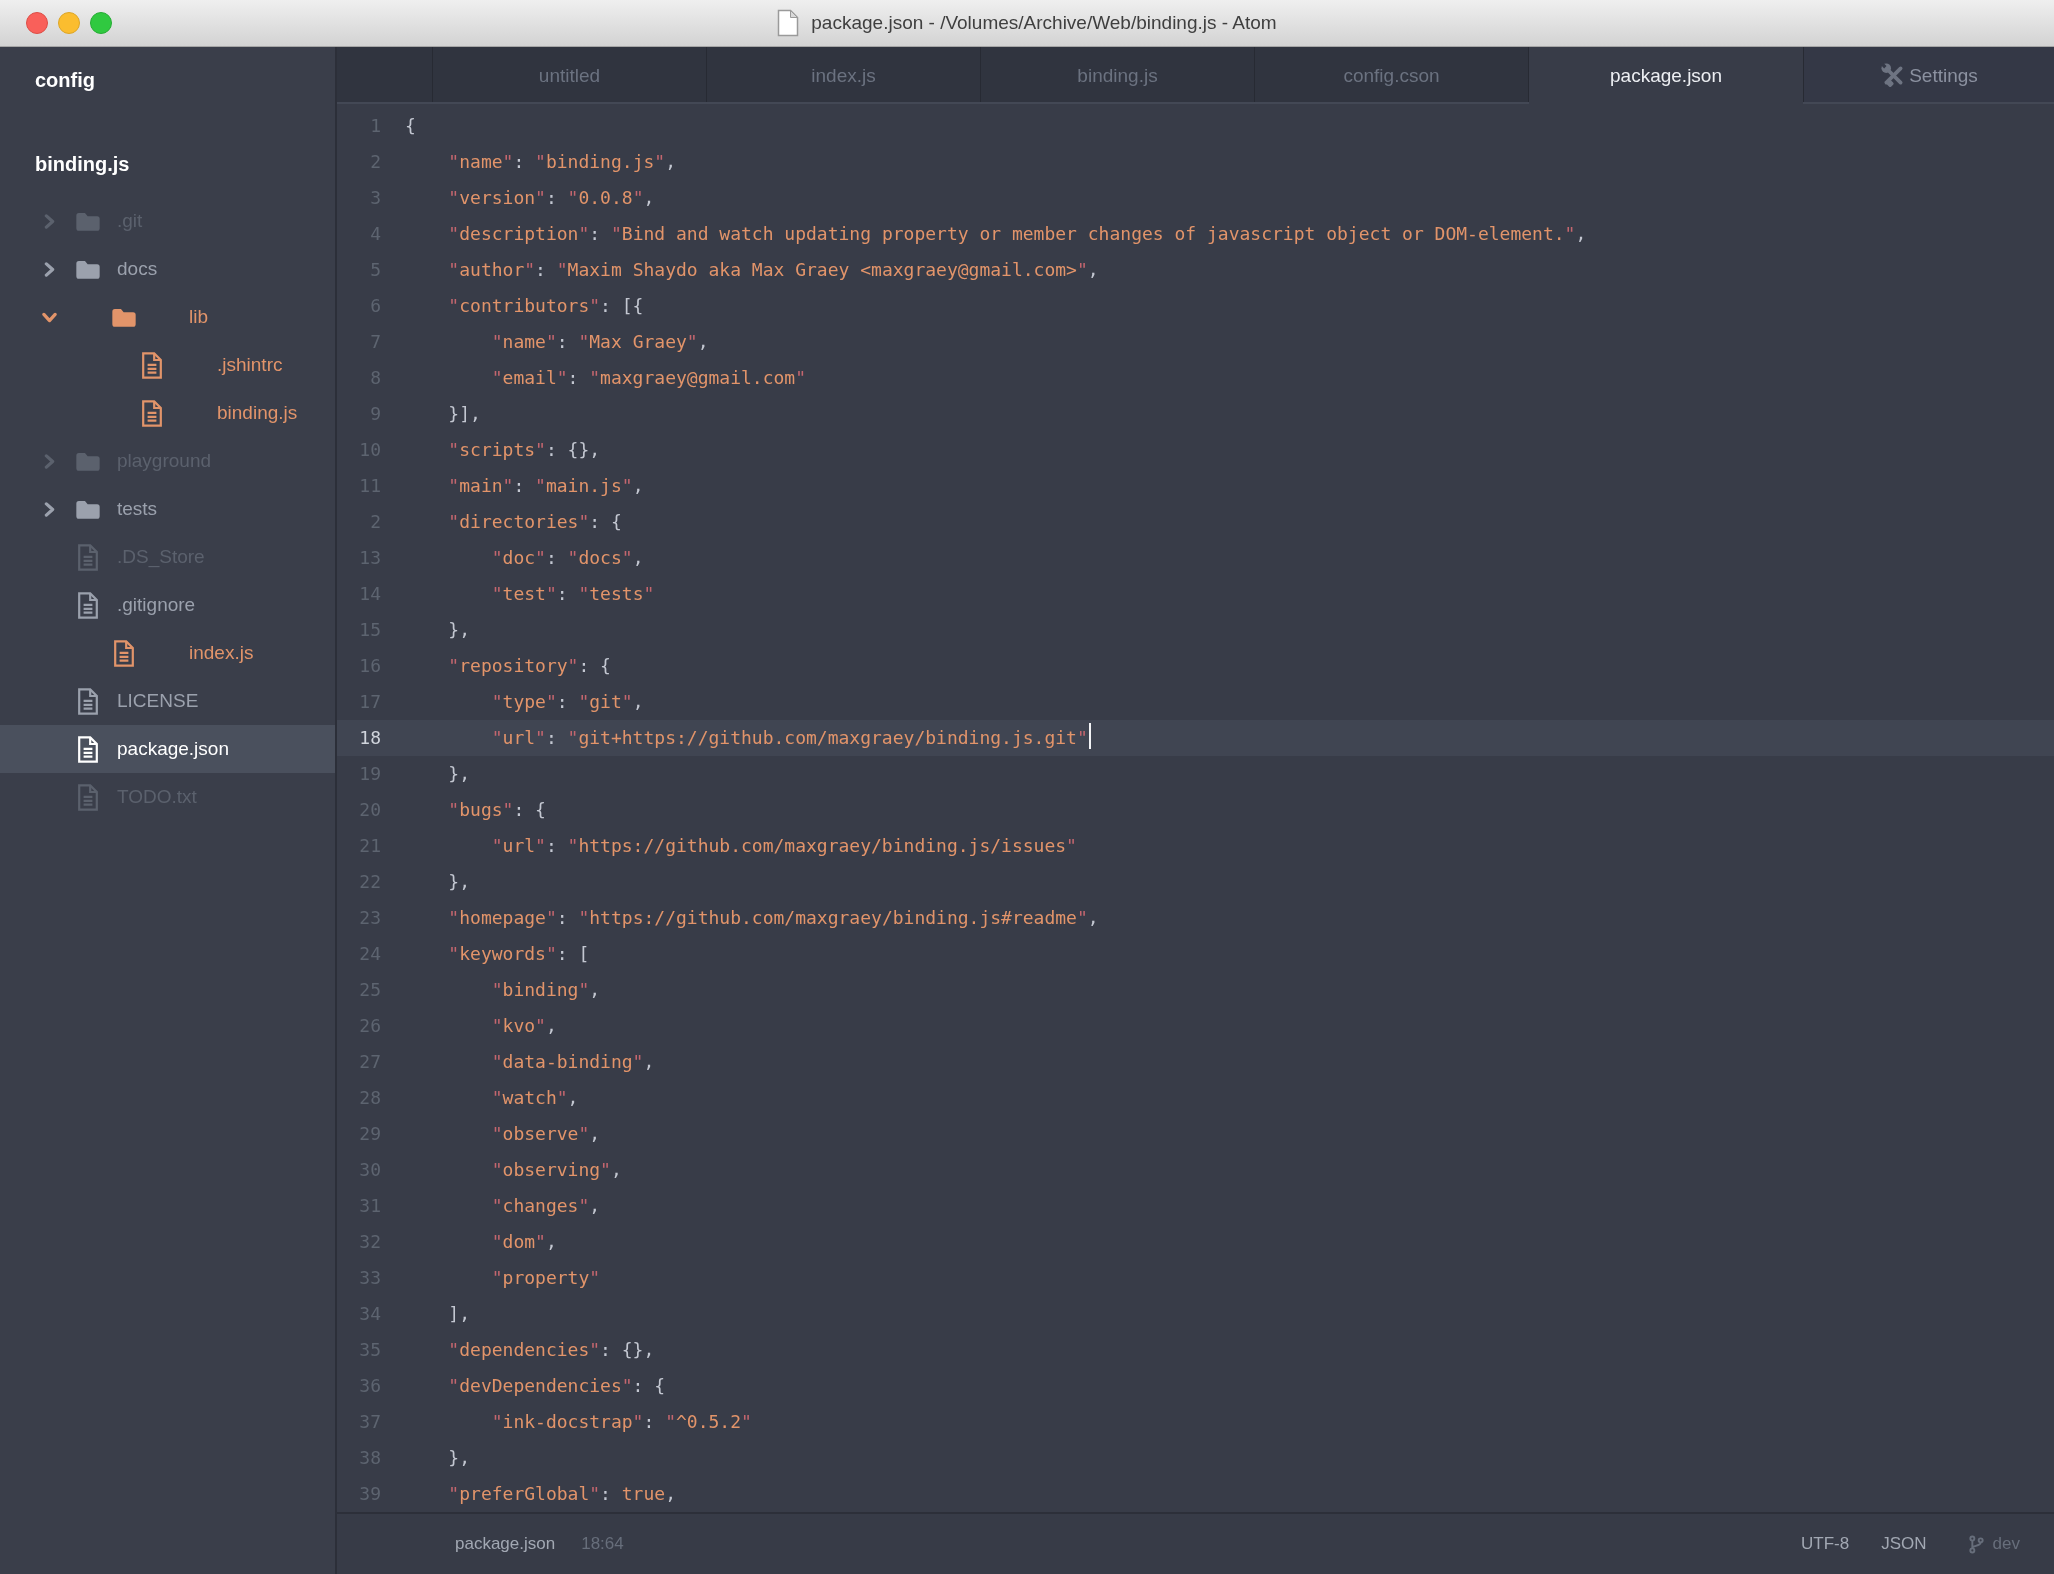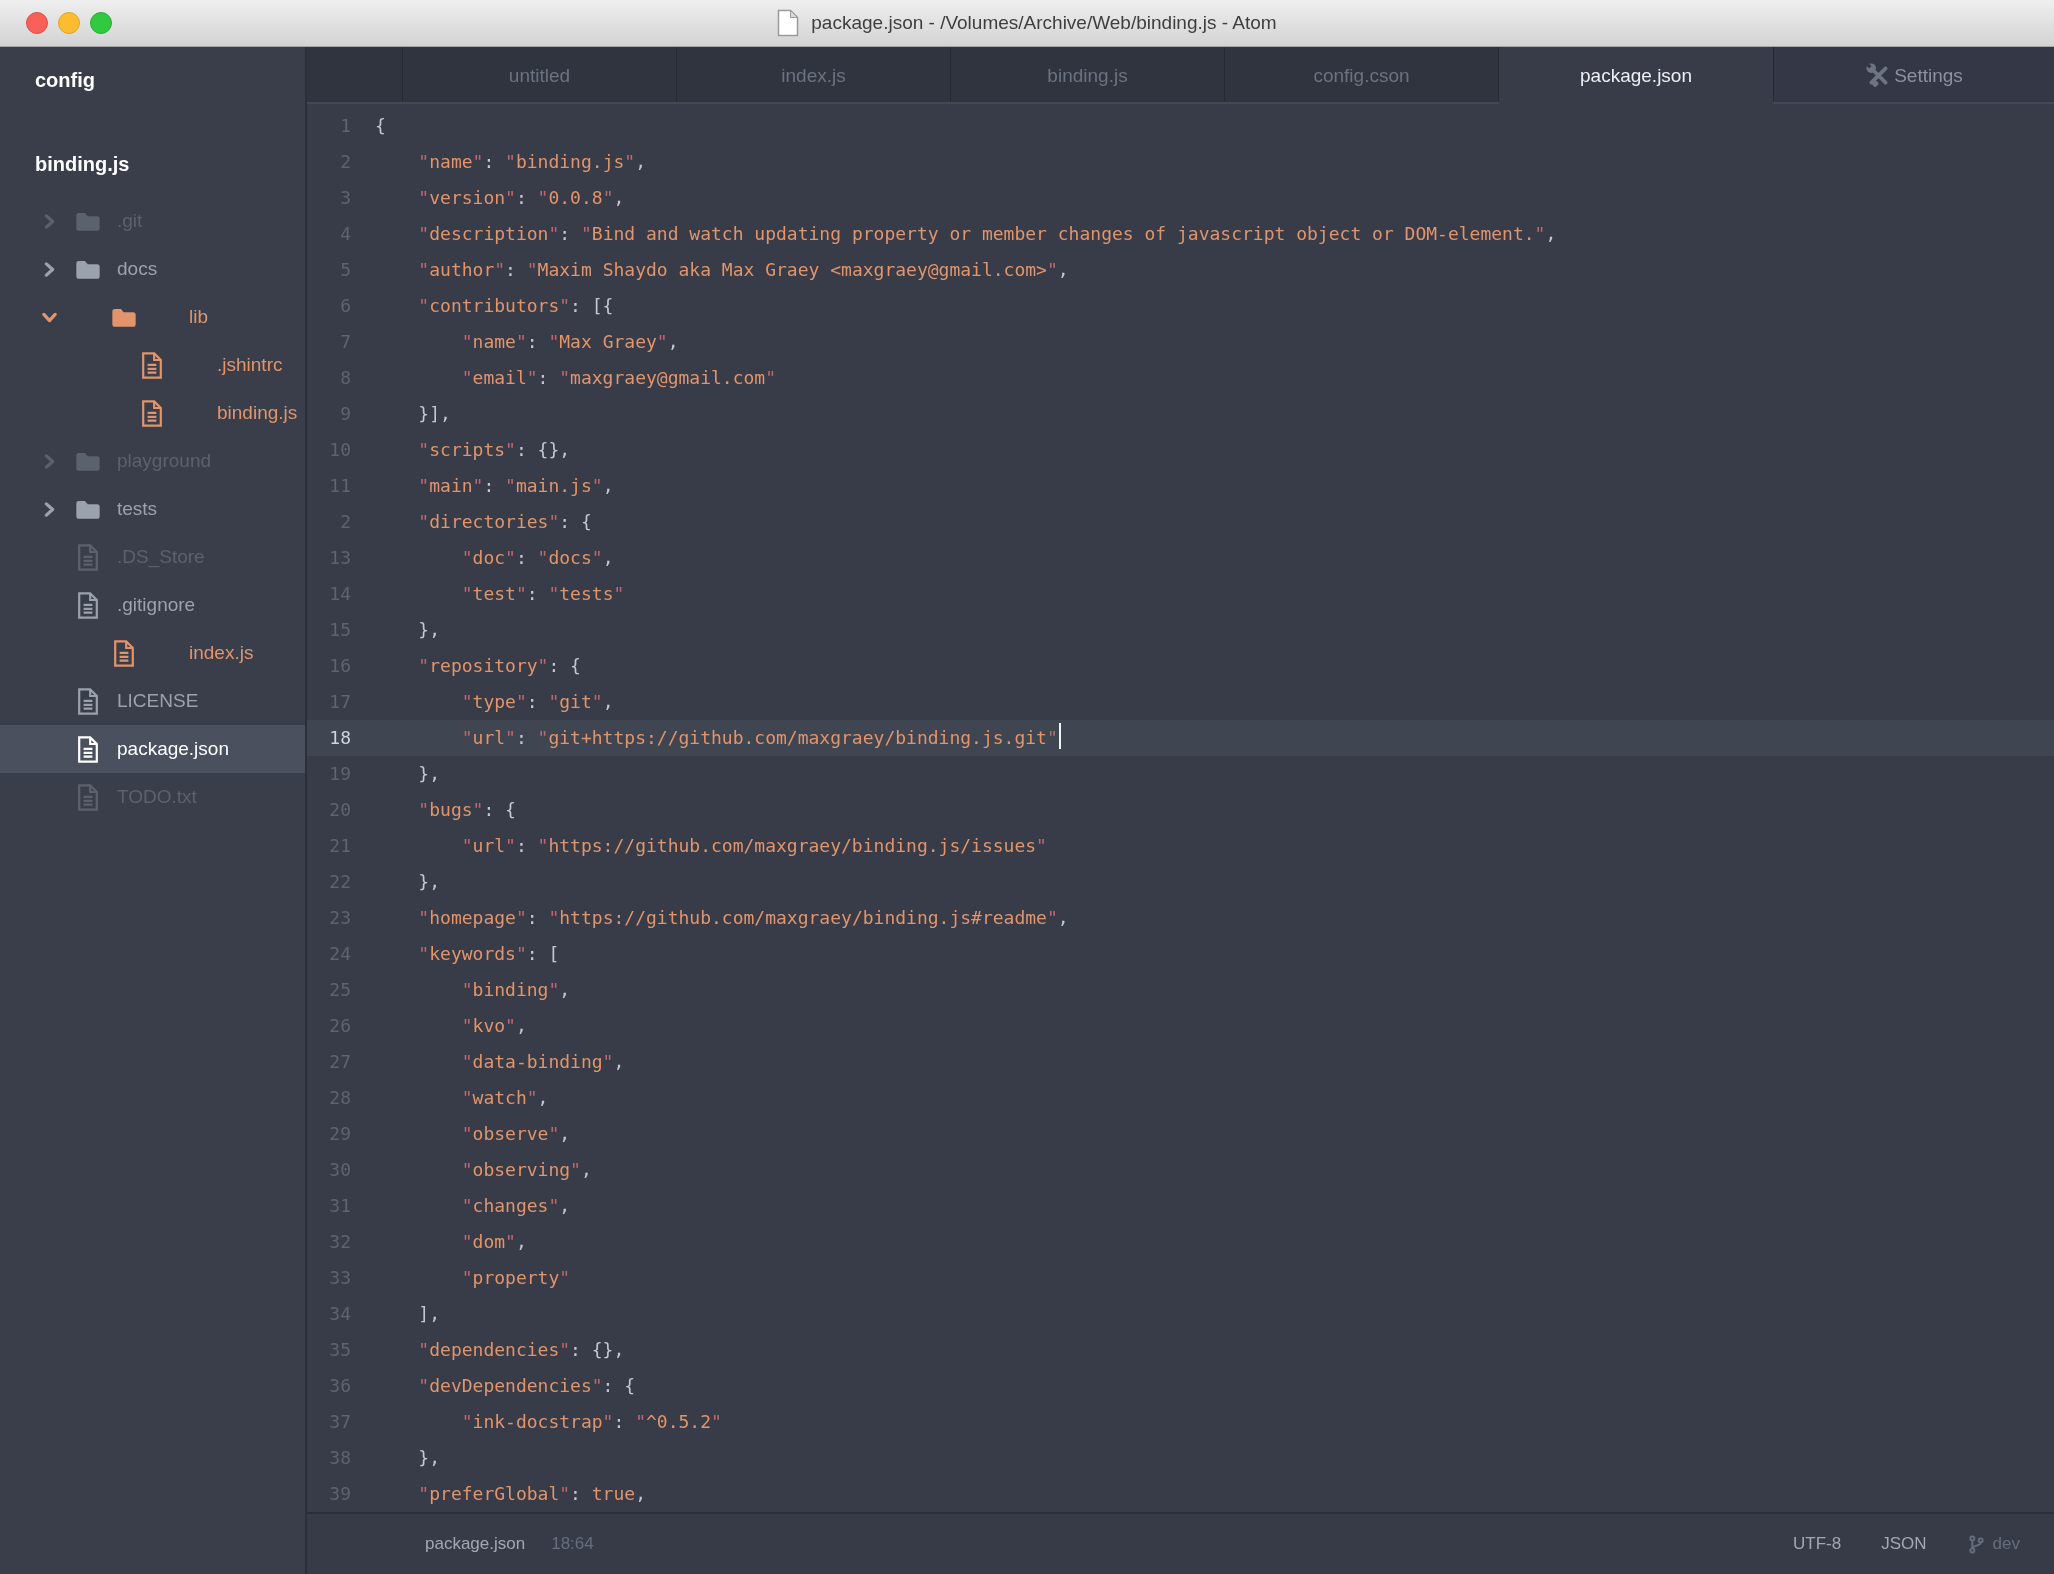--- a/index.html
+++ b/index.html
@@ -20,21 +20,21 @@
   .traffic{position:absolute;left:26px;top:0;height:100%;display:flex;align-items:center;gap:10px;}
   .light{width:22px;height:22px;border-radius:50%;}
   .light.r{background:#f9605a;border:1px solid #dd4e46;}
   .light.y{background:#fbbd2f;border:1px solid #dda627;}
   .light.g{background:#30c940;border:1px solid #27ad35;}
   .title{display:flex;align-items:center;gap:12px;font-size:19px;font-weight:500;color:#3f3f3f;}
   .title svg{display:block;}
 
   
   .main{display:flex;height:1527px;}
-  .sidebar{width:307px;flex:none;background:var(--c-sidebar-bg);border-right:2px solid var(--c-divider);
+  .sidebar{width:337px;flex:none;background:var(--c-sidebar-bg);border-right:2px solid var(--c-divider);
     overflow:hidden;color:var(--c-normal);}
   .side-root{margin-left:35px;height:26px;line-height:26px;font-size:20px;font-weight:bold;color:#fff;}
   .side-root.first{margin-top:20px;}
   .side-root.second{margin-top:58px;}
   .tree{margin-top:20px;}
   .tree-row{display:flex;align-items:center;height:48px;padding-left:40px;position:relative;}
   .tree-row.selected{background:var(--c-selection);}
   .tree-row .chev{width:18px;height:18px;margin-right:16px;flex:none;display:flex;align-items:center;justify-content:center;}
   .tree-row .chev svg{display:block;}
   .tree-row .chev.expanded svg{transform:rotate(90deg);}
@@ -71,21 +71,21 @@
   .tok-b{color:var(--c-accent);}
   .tok-p{color:var(--c-punct);}
   .cursor{display:inline-block;width:2px;height:26px;background:#f2f3f5;vertical-align:-5px;margin-left:1px;}
 
   
   .statusbar{height:62px;flex:none;background:#373b47;border-top:2px solid var(--c-divider);
     display:flex;align-items:center;padding:0 34px 0 118px;font-size:17px;}
   .sb-file{color:var(--c-status-fg);}
   .sb-pos{color:var(--c-status-dim);margin-left:26px;}
   .sb-spring{flex:1;}
-  .sb-enc,.sb-gram{color:var(--c-status-fg);margin-left:40px;}
+  .sb-enc,.sb-gram{color:var(--c-status-fg);margin-left:32px;}
   .sb-branch{display:flex;align-items:center;gap:7px;color:var(--c-status-dim);margin-left:40px;}
   .sb-branch svg{display:block;}
 </style>
 </head>
 <body>
 
 <div class="titlebar">
   <div class="traffic">
     <span class="light r"></span>
     <span class="light y"></span>

